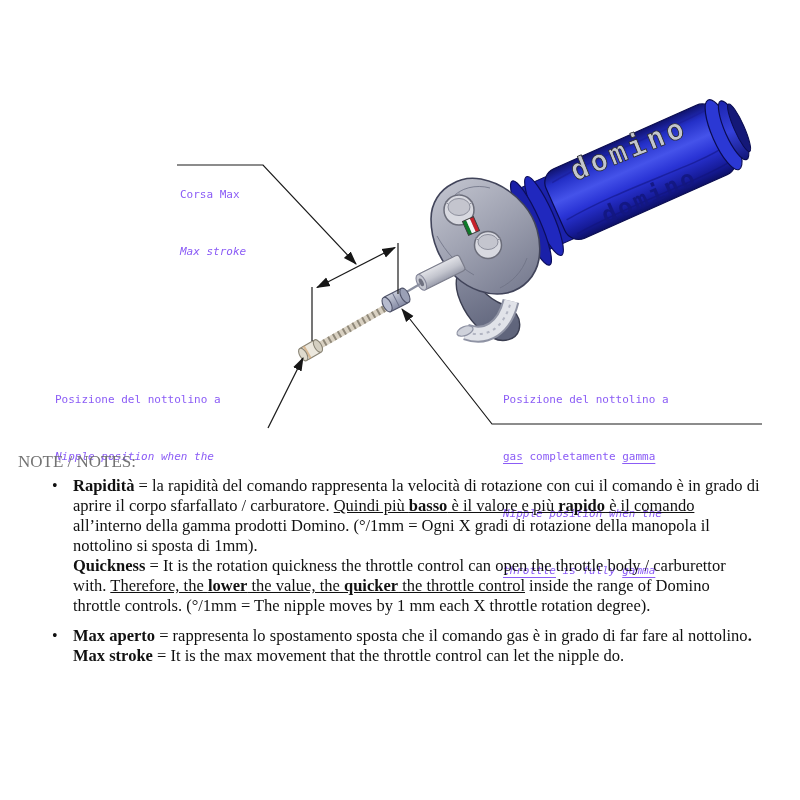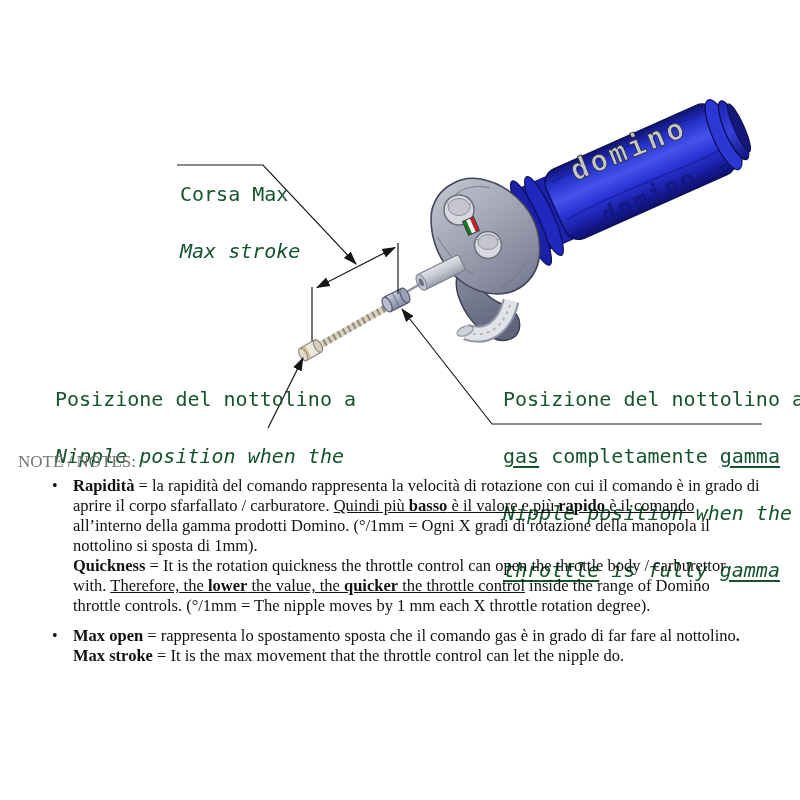--- a/index.html
+++ b/index.html
@@ -4,21 +4,21 @@
 <style>
   html,body{margin:0;padding:0;}
   body{
     width:800px;height:800px;background:#ffffff;position:relative;overflow:hidden;
     font-family:"Liberation Serif",serif;color:#111;
   }
   .abs{position:absolute;}
   
   .cadlabel{
     font-family:"DejaVu Sans Mono",monospace;
-    font-size:20px;line-height:19px;color:#14532d;
+    font-size:11px;line-height:19px;color:#8b5cf6;
     white-space:pre;letter-spacing:0px;
   }
   .cadlabel .seg-u{text-decoration:underline;text-underline-offset:3px;}
   .cadlabel .seg-i{font-style:italic;}
   
   .notes-head{font-size:17px;color:#737373;}
   .notes-list{margin:0;padding:0;list-style:none;}
   .note-item{display:flex;align-items:flex-start;margin:0 0 10px 0;}
   .bullet{width:21px;flex:0 0 21px;font-size:16px;line-height:20px;padding-top:0px;}
   .note-paras{width:688px;}
@@ -175,18 +175,18 @@
     <div class="note-item">
       <span class="bullet">•</span>
       <div class="note-paras">
         <div class="note-para"><span class="seg-b">Rapidità</span><span> = la rapidità del comando rappresenta la velocità di rotazione con cui il comando è in grado di aprire il corpo sfarfallato / carburatore. </span><span class="seg-u"> Quindi più </span><span class="seg-b seg-u">basso</span><span class="seg-u"> è il valore e più </span><span class="seg-b seg-u">rapido</span><span class="seg-u"> è il comando </span><span>all’interno della gamma prodotti Domino. (°/1mm = Ogni X gradi di rotazione della manopola il nottolino si sposta di 1mm).</span></div>
         <div class="note-para"><span class="seg-b">Quickness</span><span> = It is the rotation quickness the throttle control can open the throttle body / carburettor with. </span><span class="seg-u">Therefore, the </span><span class="seg-b seg-u">lower</span><span class="seg-u"> the value, the </span><span class="seg-b seg-u">quicker</span><span class="seg-u"> the throttle control</span><span> inside the range of Domino throttle controls. (°/1mm = The nipple moves by 1 mm each X throttle rotation degree).</span></div>
       </div>
     </div>
     <div class="note-item">
       <span class="bullet">•</span>
       <div class="note-paras">
-        <div class="note-para"><span class="seg-b">Max open</span><span> = rappresenta lo spostamento sposta che il comando gas è in grado di far fare al nottolino</span><span class="seg-b">.</span></div>
+        <div class="note-para"><span class="seg-b">Max aperto</span><span> = rappresenta lo spostamento sposta che il comando gas è in grado di far fare al nottolino</span><span class="seg-b">.</span></div>
         <div class="note-para"><span class="seg-b">Max stroke</span><span> = It is the max movement that the throttle control can let the nipple do.</span></div>
       </div>
     </div>
   </div>
 </div>
 
 </body></html>

